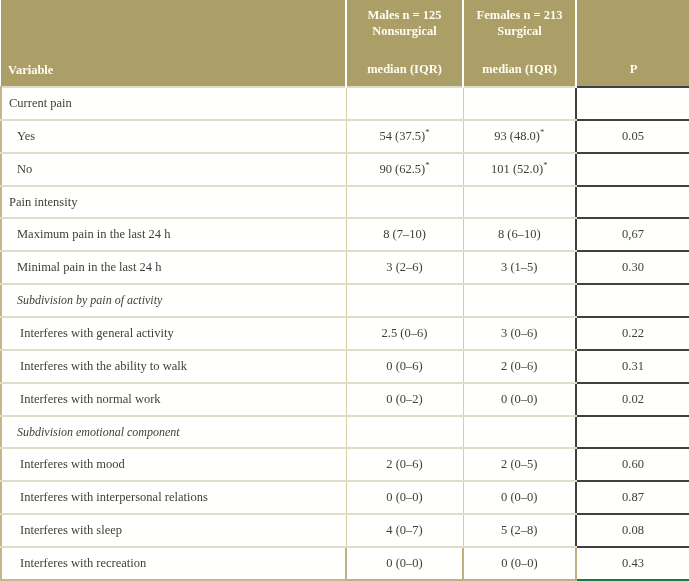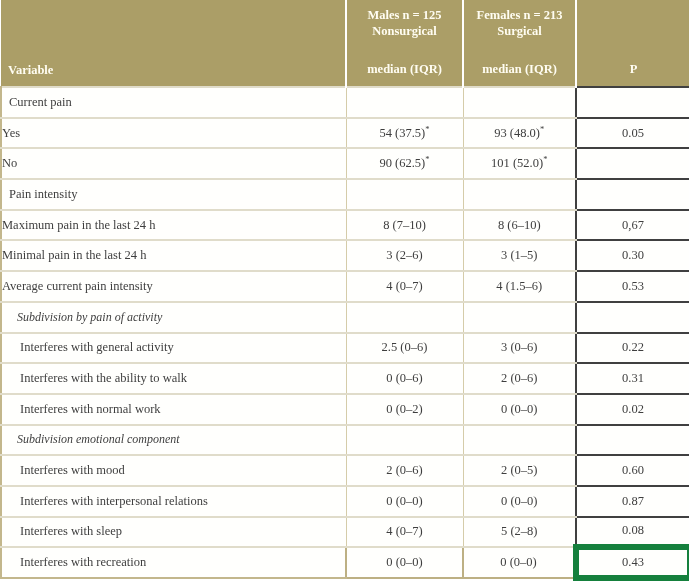--- a/index.html
+++ b/index.html
@@ -65,26 +65,26 @@
     border-left: 1px solid #d5cca9;
     border-right: 1px solid #d5cca9;
     border-top: 2px solid #e0dcca;
     border-bottom: 2px solid #e0dcca;
   }
   td.p {
     text-align: center;
     border: 2px solid #404040;
   }
   tr.section td.var    { padding-left: 7px; }
-  tr.item td.var       { padding-left: 0; margin-left: 29px; }
+  tr.item td.var       { padding-left: 15px; margin-left: 29px; }
   tr.subsection td.var { padding-left: 15px; font-style: italic; font-size: 12px; }
   tr.subitem td.var    { padding-left: 18px; }
   tr.last td.var { border-bottom: 2px solid #c3b78c; }
   tr.last td.val { border: 2px solid #bdb083; }
-  tr.last td.p   { border: 6px solid #15803d; }
+  tr.last td.p   { border: 2px solid #15803d; }
   .sup {
     vertical-align: super;
     font-size: 8.5px;
     line-height: 0;
   }
 </style>
 </head>
 <body>
 
 <div class="page">
@@ -164,26 +164,20 @@
   </tr>
 
   <tr class="item">
     <td class="var"><span>Minimal pain in the last 24 h</span></td>
     <td class="val"><span>3 (2–6)</span><span class="sup"></span></td>
     <td class="val"><span>3 (1–5)</span><span class="sup"></span></td>
     <td class="p"><span>0.30</span></td>
   </tr>
 
 
-  <tr class="item">
-    <td class="var"><span>Average current pain intensity</span></td>
-    <td class="val"><span>4 (0–7)</span><span class="sup"></span></td>
-    <td class="val"><span>4 (1.5–6)</span><span class="sup"></span></td>
-    <td class="p"><span>0.53</span></td>
-  </tr>
 
 
   <tr class="subsection">
     <td class="var"><span>Subdivision by pain of activity</span></td>
     <td class="val"><span></span><span class="sup"></span></td>
     <td class="val"><span></span><span class="sup"></span></td>
     <td class="p"><span></span></td>
   </tr>
 
   <tr class="subitem">

